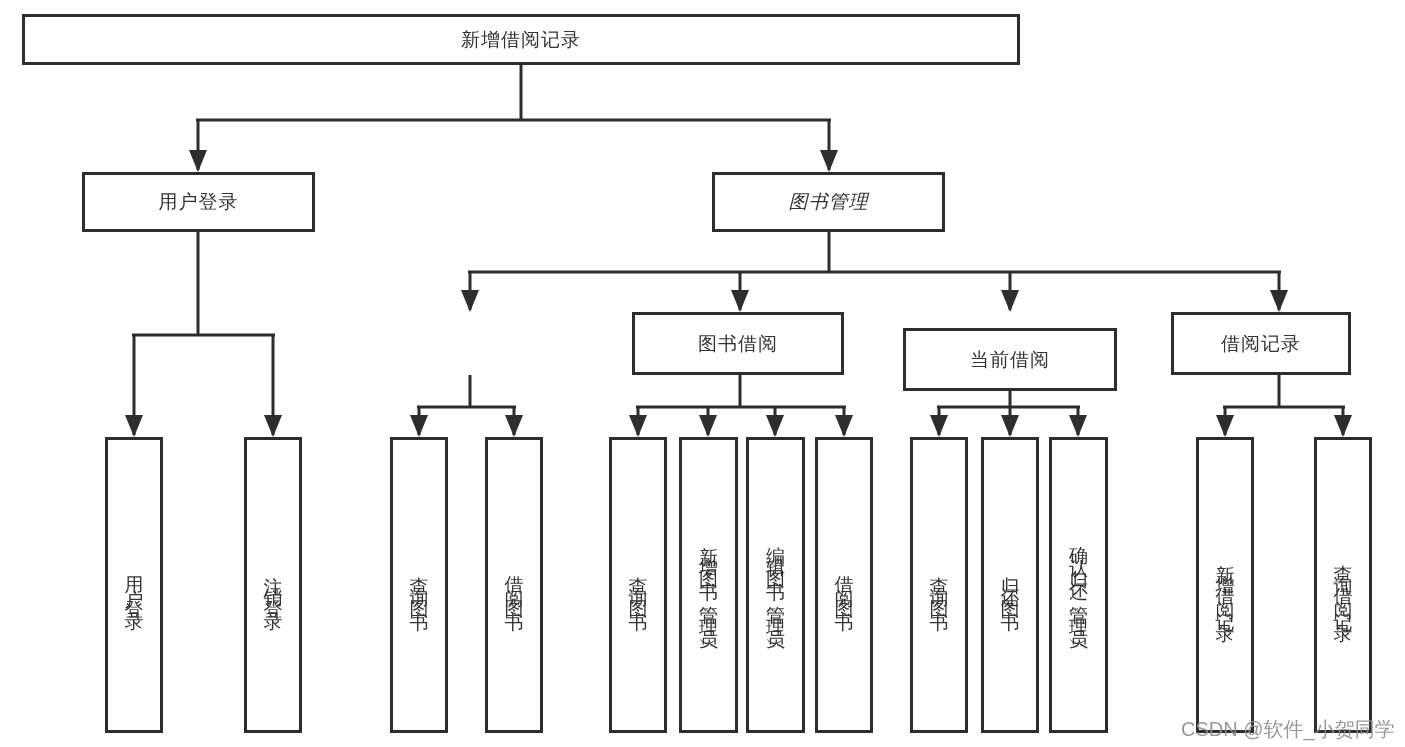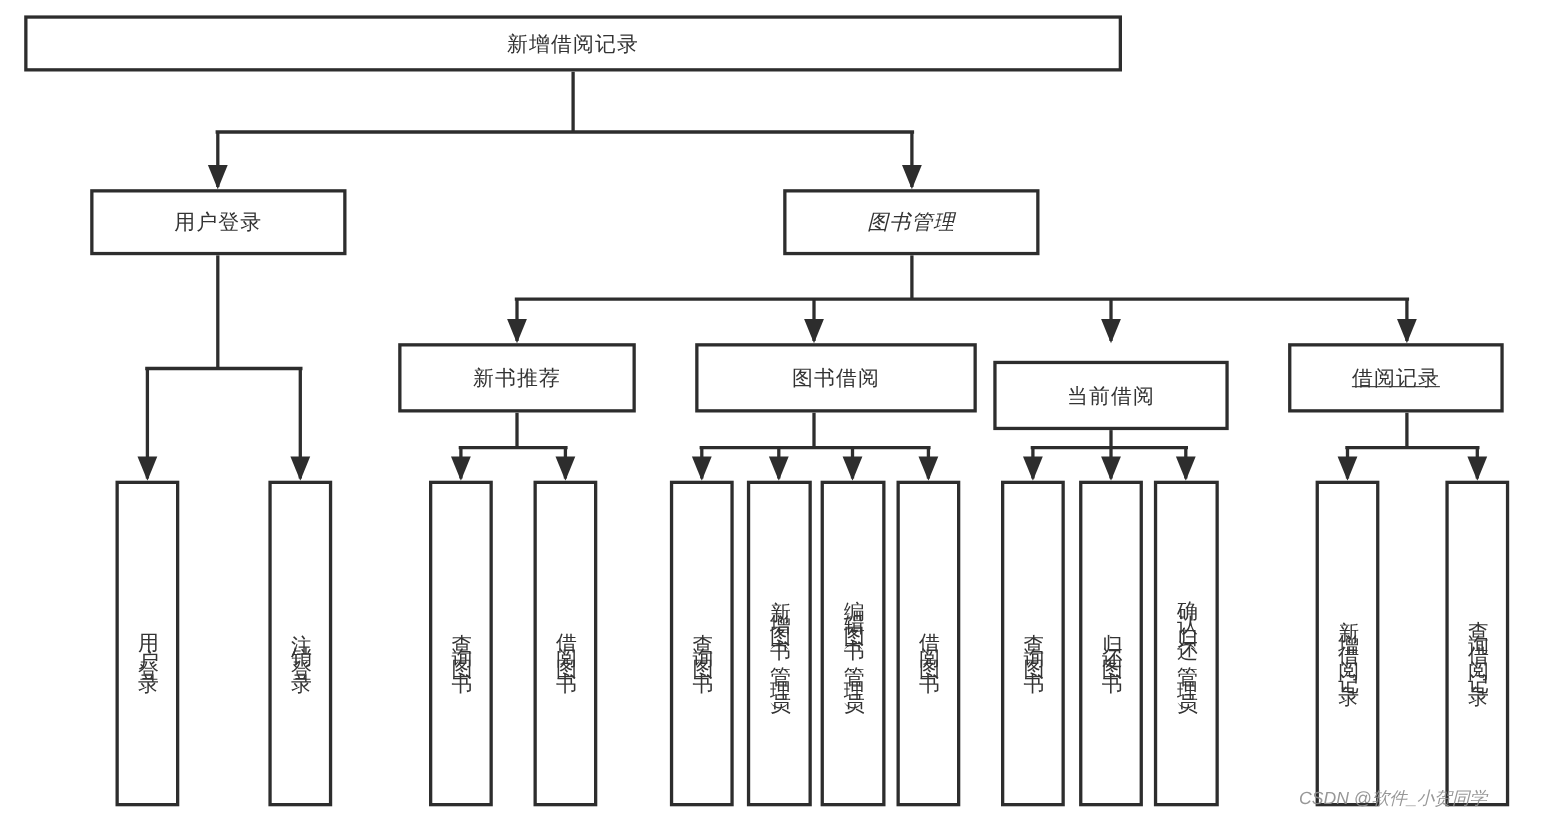--- a/index.html
+++ b/index.html
@@ -67,26 +67,25 @@
     font-size: 19px;
     letter-spacing: 12px;
     color: var(--text);
     white-space: nowrap;
   }
 
   .watermark {
     position: absolute;
     left: 1181px;
     top: 716px;
-    font-size: 16px;
+    font-size: 20px;
     color: var(--watermark);
     opacity: 0.92;
     z-index: 10;
     white-space: nowrap;
-    font-style: italic;
   }
 </style>
 </head>
 <body>
 
 <div class="canvas">
 
   <svg class="connectors" viewBox="0 0 1405 747" xmlns="http://www.w3.org/2000/svg">
 
     <line x1="521" y1="65" x2="521" y2="120"></line>
@@ -153,30 +152,27 @@
     <span>新增借阅记录</span>
   </div>
 
   <div class="hbox" style="left:82px; top:172px; width:233px; height:60px;">
     <span>用户登录</span>
   </div>
   <div class="hbox" style="left:712px; top:172px; width:233px; height:60px;font-style:italic;">
     <span>图书管理</span>
   </div>
 
-  <div class="hbox" style="left:362px; top:312px; width:216px; height:63px;">
-    <span>新书推荐</span>
-  </div>
-  <div class="hbox" style="left:632px; top:312px; width:256px; height:63px;justify-content:center;">
+  <div class="hbox" style="left:632px; top:312px; width:212px; height:63px;justify-content:center;">
     <span>图书借阅</span>
   </div>
   <div class="hbox" style="left:903px; top:328px; width:214px; height:63px;">
     <span>当前借阅</span>
   </div>
-  <div class="hbox" style="left:1171px; top:312px; width:196px; height:63px;text-decoration:underline;">
+  <div class="hbox" style="left:1171px; top:312px; width:180px; height:63px;">
     <span>借阅记录</span>
   </div>
 
   <div class="vbox" style="left:105px;">
     <span class="vtext">用户登录</span>
   </div>
   <div class="vbox" style="left:244px;">
     <span class="vtext">注销登录</span>
   </div>
 

